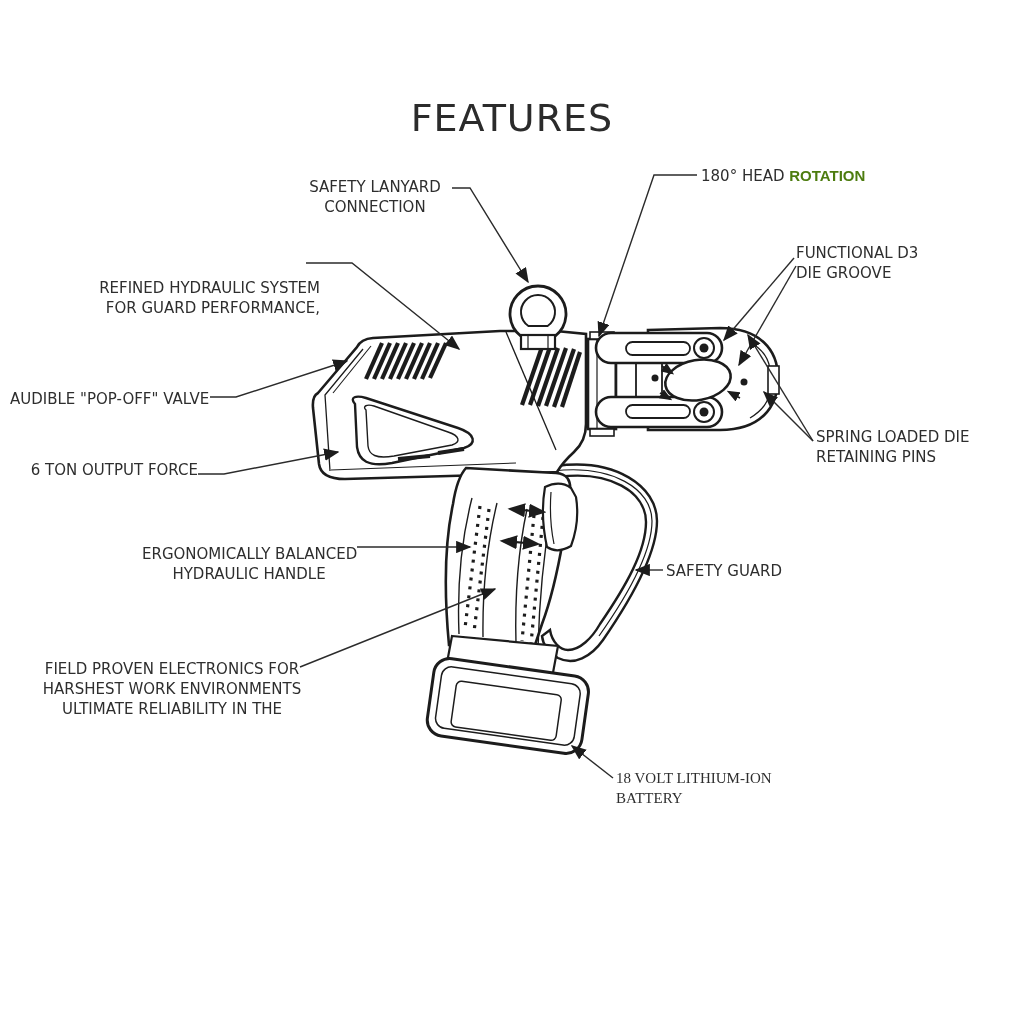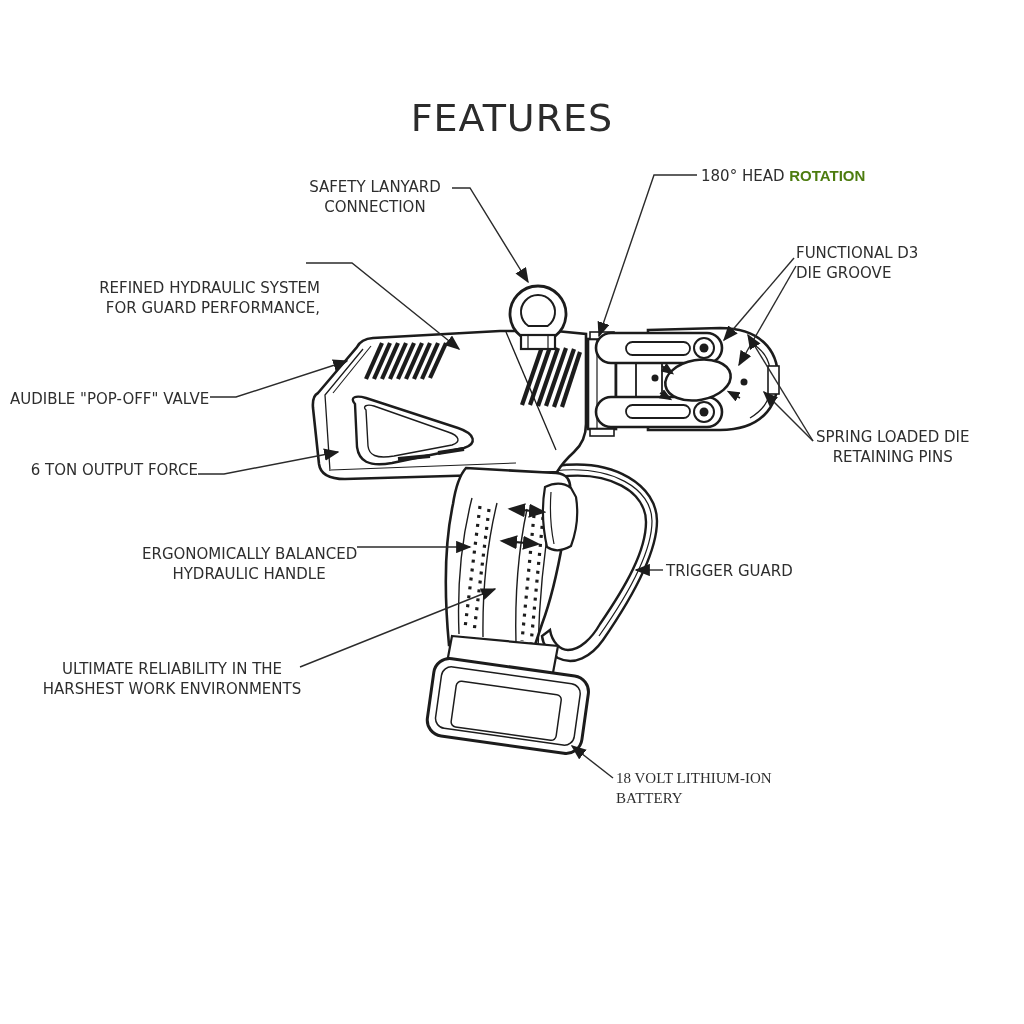--- a/index.html
+++ b/index.html
@@ -175,41 +175,42 @@
 
   <div class="lbl la" style="left:796px;top:243px;">
     <div>FUNCTIONAL D3</div>
     <div>DIE GROOVE</div>
   </div>
 
   <div class="lbl ra" style="left:10px;top:389px;width:198px;">
     <div>AUDIBLE "POP-OFF" VALVE</div>
   </div>
 
-  <div class="lbl la" style="left:816px;top:427px;text-align:center;">
+  <div class="lbl la" style="left:816px;top:427px;">
     <div>SPRING LOADED DIE</div>
     <div>RETAINING PINS</div>
   </div>
 
   <div class="lbl ra" style="left:10px;top:460px;width:188px;">
     <div>6 TON OUTPUT FORCE</div>
   </div>
 
   <div class="lbl ca" style="left:142px;top:544px;width:214px;">
     <div>ERGONOMICALLY BALANCED</div>
     <div>HYDRAULIC HANDLE</div>
   </div>
 
   <div class="lbl la" style="left:666px;top:561px;">
-    <div>TRIGGER GUARD</div>
+    <div>SAFETY GUARD</div>
   </div>
 
   <div class="lbl ca" style="left:36px;top:659px;width:272px;">
+    <div>FIELD PROVEN ELECTRONICS FOR</div>
+    <div>HARSHEST WORK ENVIRONMENTS</div>
     <div>ULTIMATE RELIABILITY IN THE</div>
-    <div>HARSHEST WORK ENVIRONMENTS</div>
   </div>
 
   <div class="lbl la" style="left:616px;top:768px;font-family:Liberation Serif, serif;">
     <div>18 VOLT LITHIUM-ION</div>
     <div>BATTERY</div>
   </div>
 
 </div>
 
 </body></html>

